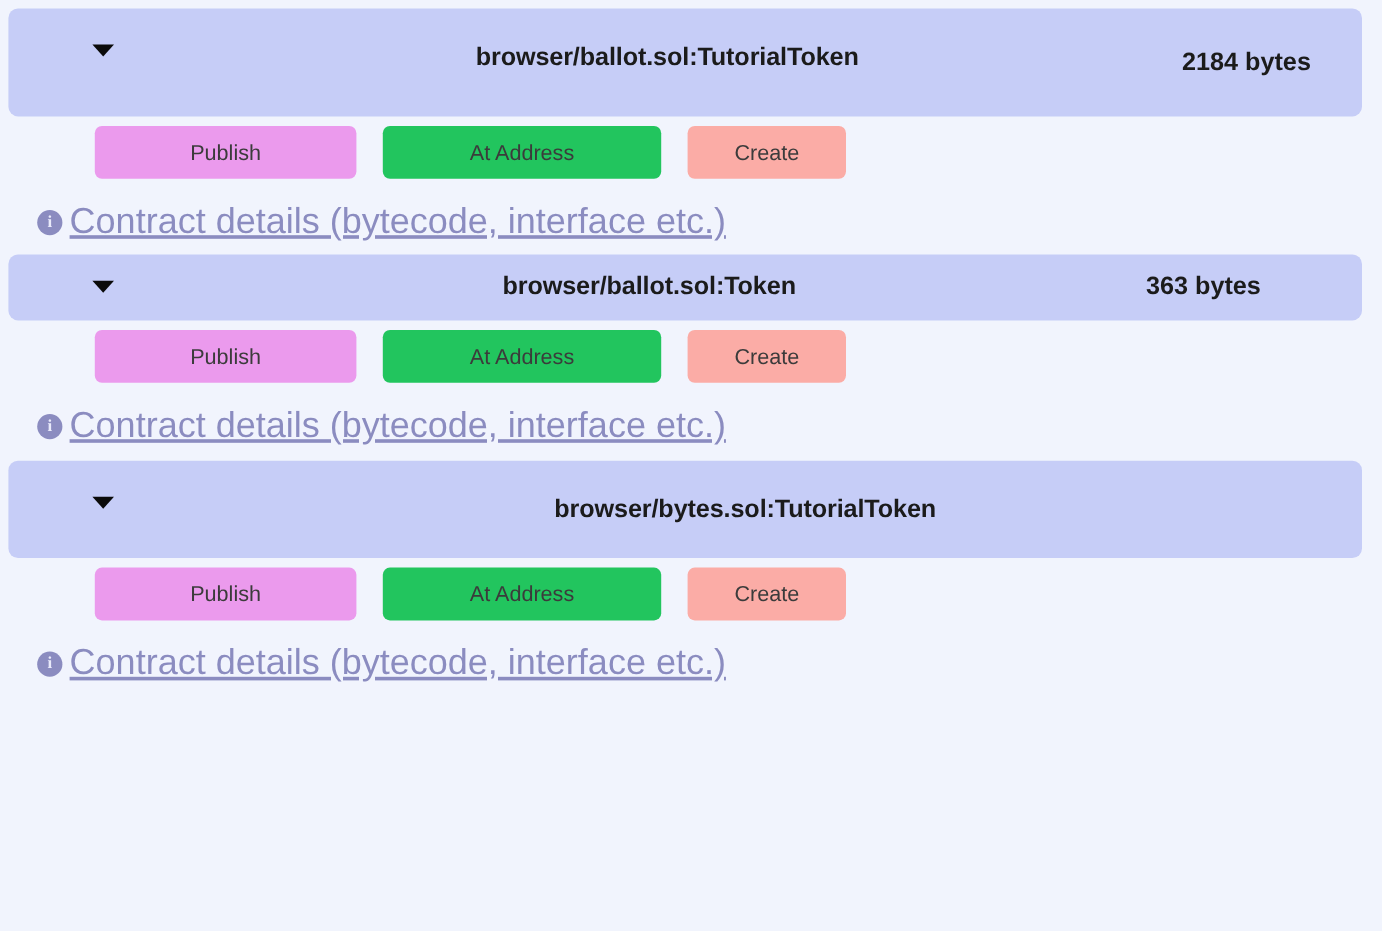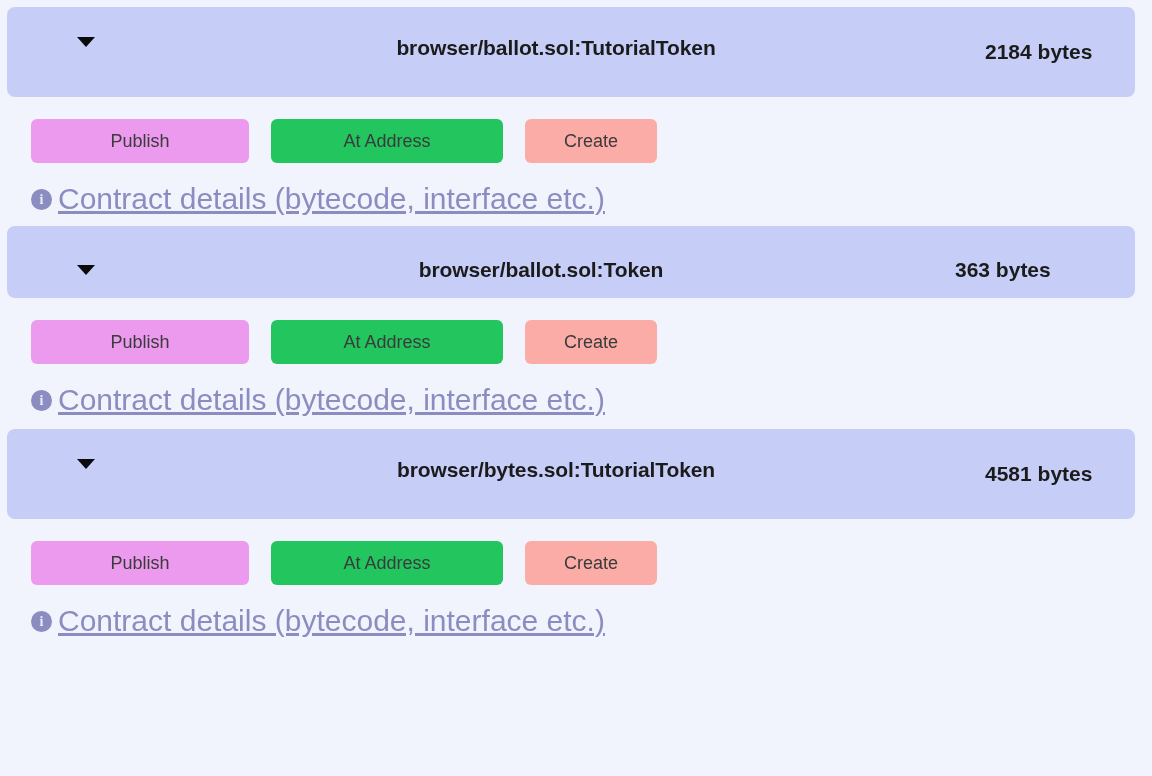--- a/index.html
+++ b/index.html
@@ -30,21 +30,21 @@
     margin: 0 17px 0 7px;
     background: #c6cdf7;
     border-radius: 8px;
     display: flex;
     align-items: flex-start;
     box-sizing: border-box;
     padding: 26px 20px 26px 20px;
     min-height: 42px;
   }
   .contract-header.single-line {
-    padding-top: 29px;
+    padding-top: 12px;
     padding-bottom: 14px;
     align-items: center;
   }
 
   .caret-cell {
     width: 100px;
     flex: 0 0 100px;
     display: flex;
     align-items: flex-start;
     justify-content: flex-start;
@@ -89,22 +89,23 @@
   .contract-header.single-line .contract-size {
     line-height: 28px;
     width: 160px;
     flex: 0 0 160px;
   }
 
   
   .contract-actions {
     display: flex;
     align-items: center;
-    padding: 22px 0 0 31px;
+    padding: 8px 0 0 31px;
     gap: 22px;
+    margin-left: 48px;
   }
   .action-btn {
     border: none;
     border-radius: 6px;
     font-family: "Liberation Sans", sans-serif;
     font-size: 18px;
     color: #3b3b3b;
     height: 44px;
     cursor: pointer;
     padding: 0;
@@ -204,21 +205,20 @@
   </div>
 
   <div class="block-gap-b"></div>
 
   <div class="contract-block">
     <div class="contract-header">
       <div class="caret-cell">
         <span class="caret-icon"></span>
       </div>
       <div class="contract-name">browser/bytes.sol:TutorialToken</div>
-      <div class="contract-size">4581 bytes</div>
     </div>
     <div class="contract-actions">
       <button class="action-btn btn-publish">Publish</button>
       <button class="action-btn btn-ataddress">At Address</button>
       <button class="action-btn btn-create">Create</button>
     </div>
     <div class="contract-details">
       <span class="info-icon">i</span>
       <span class="details-link">Contract details (bytecode, interface etc.)</span>
     </div>

